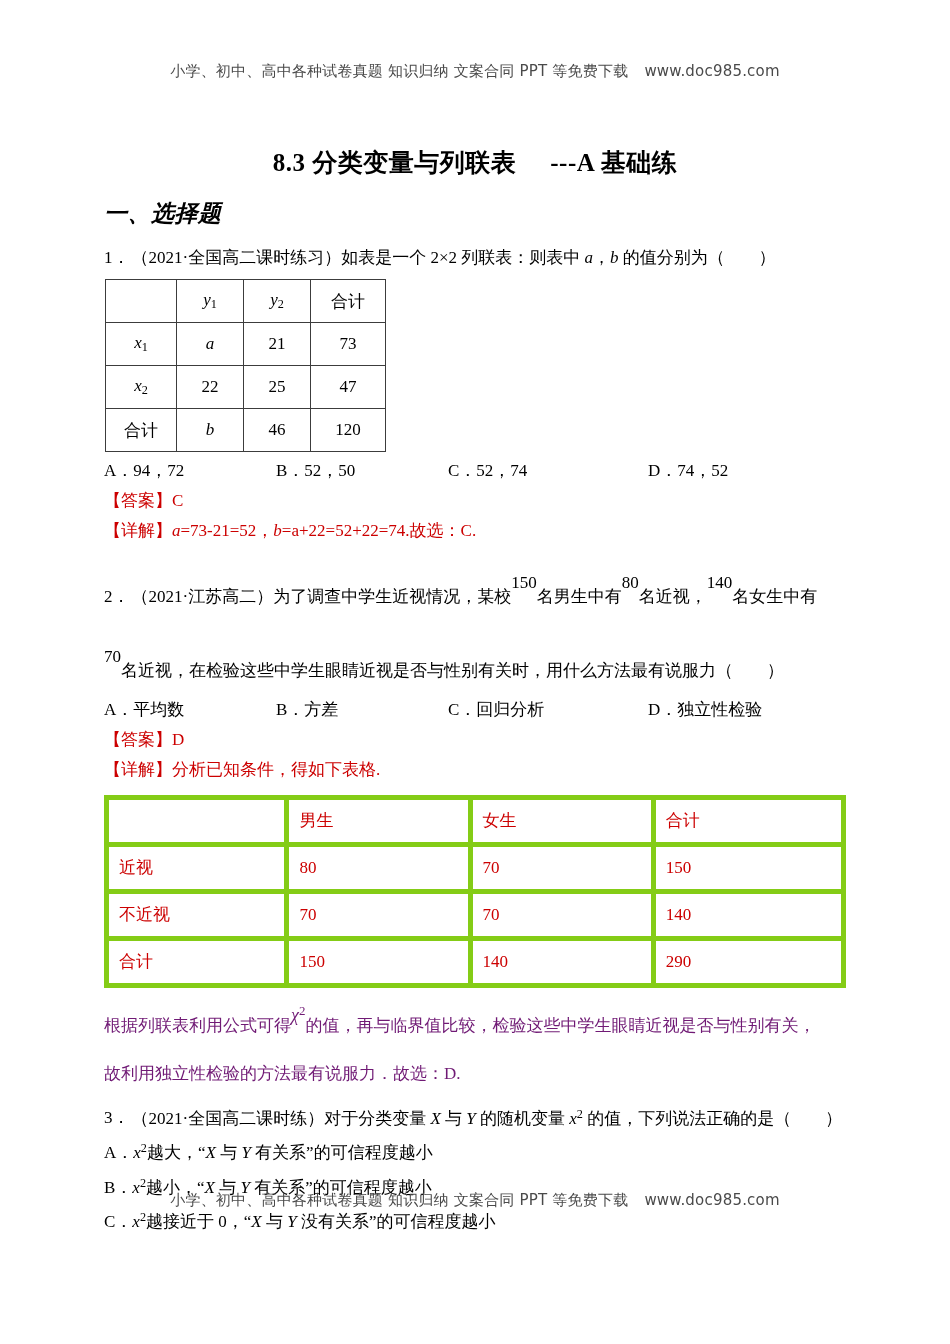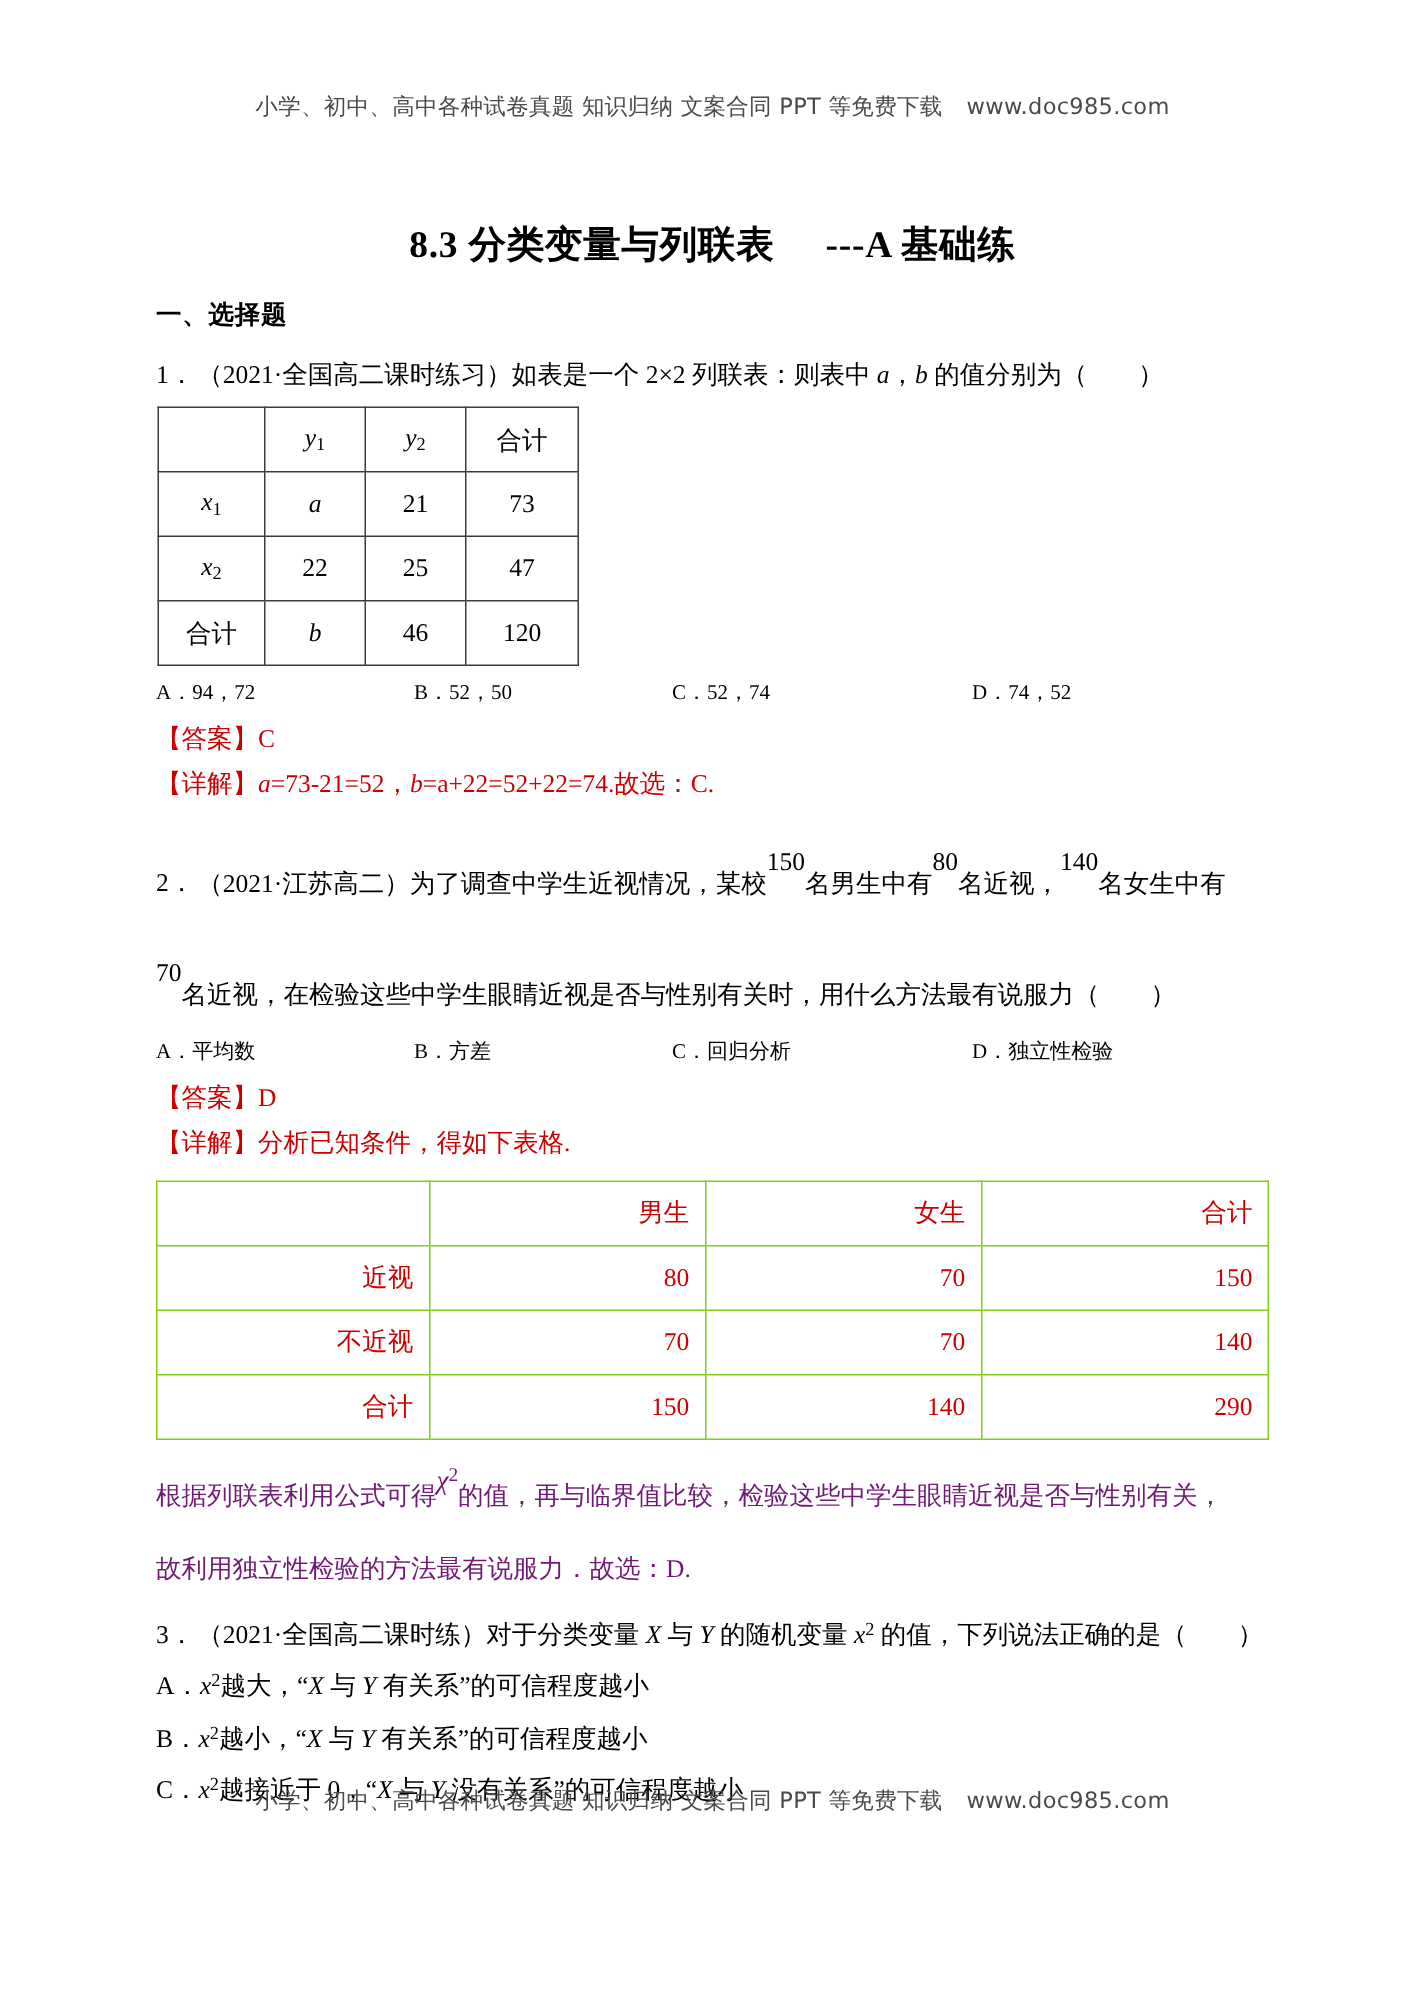--- a/index.html
+++ b/index.html
@@ -57,23 +57,24 @@
 
   
   .content {
     position: absolute;
     left: 104px;
     top: 198px;
     width: 746px;
   }
   .section-head {
     font-weight: bold;
-    font-size: 17px;
+    font-size: 23px;
     margin: 0 0 14px 0;
     letter-spacing: 0.5px;
+    font-style: italic;
   }
   .q-line {
     font-size: 17px;
     line-height: 30px;
     margin: 0;
     white-space: nowrap;
   }
   .q-num { margin-right: 2px; }
   .blank { display: inline-block; width: 34px; }
   .ital { font-style: italic; font-family: "Liberation Serif","DejaVu Serif",serif; }
@@ -89,21 +90,21 @@
   }
   .eqchi {
     display: inline-block;
     font-family: "Liberation Serif","DejaVu Serif",serif;
     font-style: italic;
     font-size: 18px;
     vertical-align: 0.55em;
   }
 
   .opts {
-    font-size: 14px;
+    font-size: 17px;
     line-height: 30px;
     margin: 0;
     display: flex;
     white-space: nowrap;
   }
   .opts .opt { display: inline-block; }
   .opt-a { width: 172px; }
   .opt-b { width: 172px; }
   .opt-c { width: 200px; }
   .ans-line {
@@ -145,25 +146,25 @@
   }
   #table-q1 td.c0 { width: 52px; }
   #table-q1 td.c3 { width: 56px; }
 
   
   #table-q2 {
     width: 742px;
     margin: 10px 0 6px 0;
   }
   #table-q2 td {
-    border: 1px solid #84cc16;
+    border: 5px solid #84cc16;
     height: 32px;
     color: #cc0000;
     padding: 5px 10px;
-    text-align: right;
+    text-align: left;
   }
   #table-q2 td.c0 { width: 170px; }
   #table-q2 td.c1 { width: 172px; }
   #table-q2 td.c2 { width: 172px; margin-left: 48px; }
   #table-q2 td.c3 { width: 180px; }
 
   .q2-stem-1 { white-space: nowrap; }
   .q2-stem-2 { white-space: nowrap; }
 </style>
 </head>

